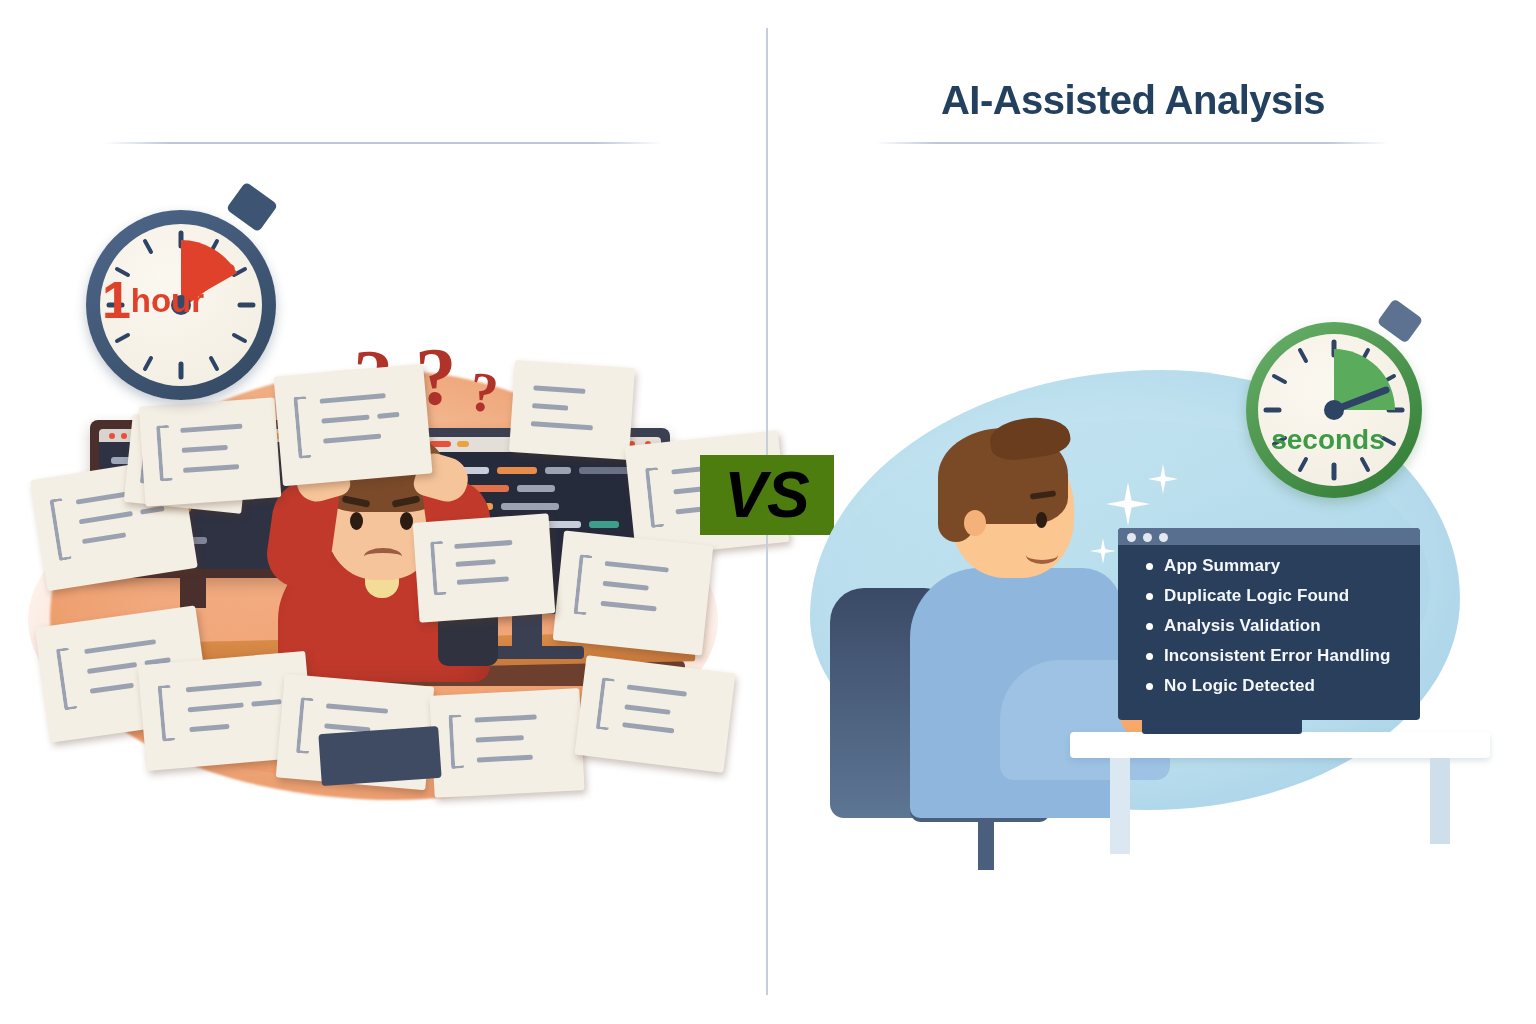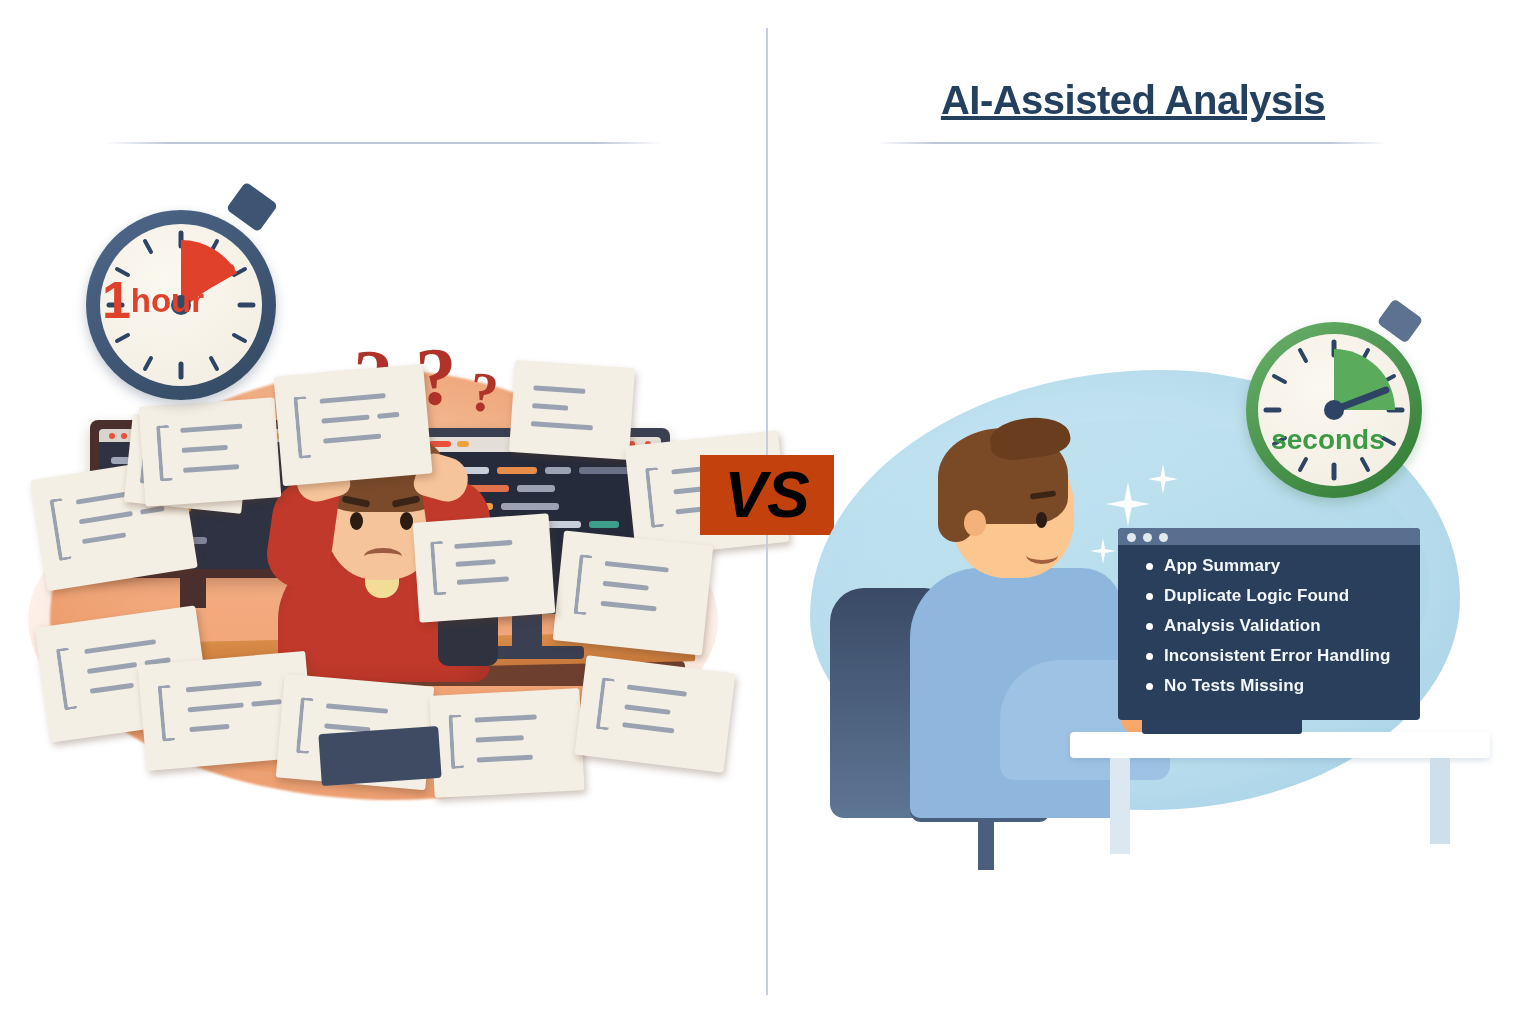--- a/index.html
+++ b/index.html
@@ -21,31 +21,31 @@
     color:#24405f;
     font-family:"Liberation Sans", sans-serif;
   }
   .title-rule{
     position:absolute;
     height:2px;
     background:linear-gradient(to right,rgba(190,200,220,0),#bcc6d8 12%,#bcc6d8 88%,rgba(190,200,220,0));
   }
   #left-title{left:110px;top:78px;width:550px;}
   #left-rule{left:104px;top:142px;width:558px;}
-  #right-title{left:878px;top:78px;width:510px;text-decoration:underline;}
+  #right-title{left:878px;top:78px;width:510px;}
   #right-rule{left:876px;top:142px;width:512px;}
 
   
   #divider{
     position:absolute;left:766px;top:28px;width:2px;height:967px;
     background:#c6cddd;
   }
   #vs-badge{
     position:absolute;left:700px;top:455px;width:134px;height:80px;
-    background:#c2410c;
+    background:#4d7c0f;
     display:flex;align-items:center;justify-content:center;
     font-size:62px;font-weight:bold;font-style:italic;
     color:#2b4straight;
     color:#2b4straight;
   }
   #vs-badge span{color:#2c4straight;}
   .vs-text{
     font-size:64px;font-weight:bold;font-style:italic;
     color:#2d4straight;
   }
@@ -385,21 +385,21 @@
           <div class="ai-item">
             <span class="ai-bullet"></span>
             <span>Analysis Validation</span>
           </div>
           <div class="ai-item">
             <span class="ai-bullet"></span>
             <span>Inconsistent Error Handling</span>
           </div>
           <div class="ai-item">
             <span class="ai-bullet"></span>
-            <span>No Tests Missing</span>
+            <span>No Logic Detected</span>
           </div>
         </div>
       </div>
     </div>
   </div>
 
   <div class="watch" id="watch-right" style="left:1240px;top:302px;width:200px;height:196px;">
     <div class="crown" style="left:142px;top:4px;width:36px;height:30px;background:#5d7290;transform:rotate(36deg);"></div>
     <div class="bezel" style="left:6px;top:20px;width:176px;height:176px;background:linear-gradient(145deg,#6ab06a,#2f7a34);box-shadow:0 5px 12px rgba(60,110,60,.25);"></div>
     <div class="face" style="left:18px;top:32px;width:152px;height:152px;">

